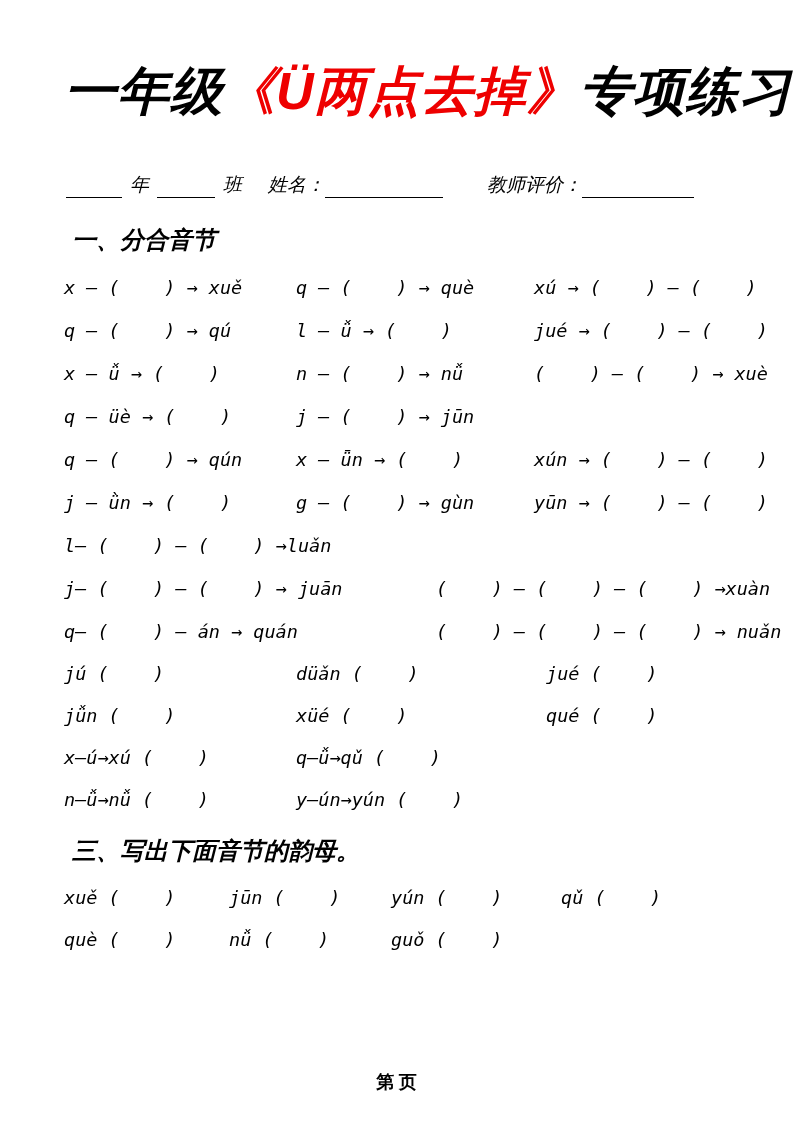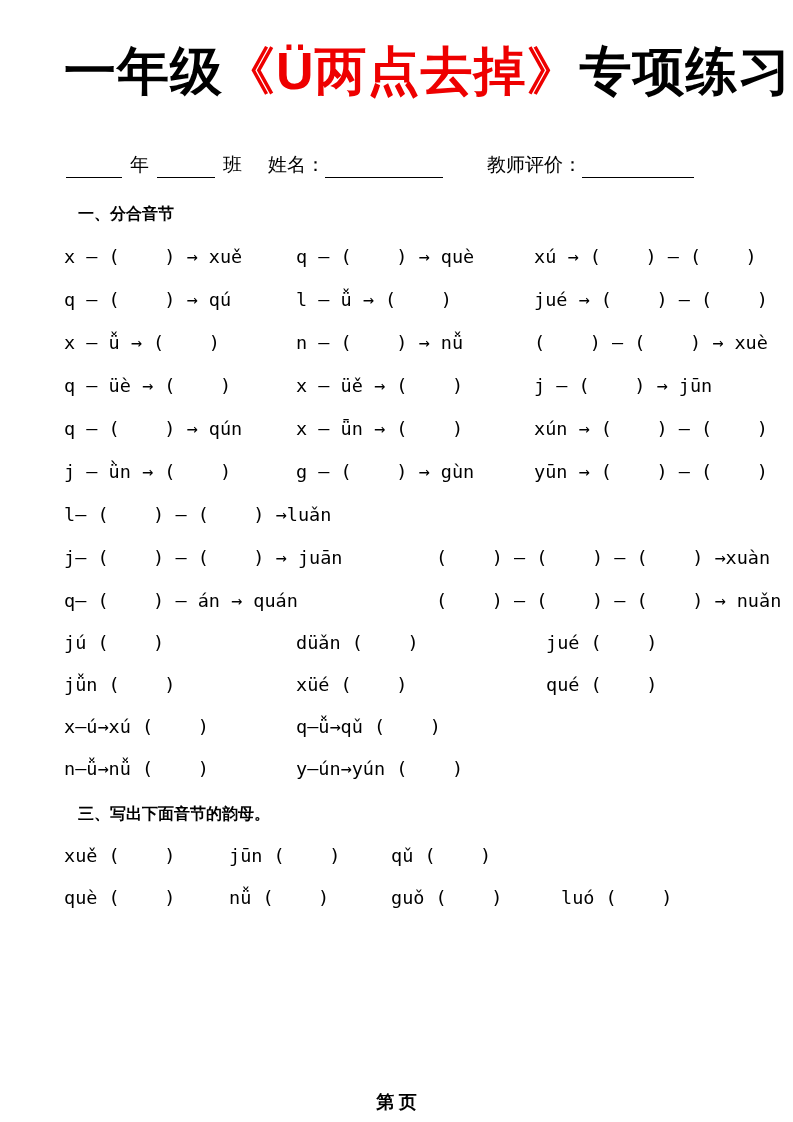--- a/index.html
+++ b/index.html
@@ -3,21 +3,21 @@
 <meta charset="utf-8">
 <style>
   html, body { margin: 0; padding: 0; background: #ffffff; }
   body {
     width: 793px; height: 1122px;
     position: relative;
     font-family: "Liberation Serif", serif;
     color: #000;
     overflow: hidden;
   }
-  .page { padding: 42px 58px 0 64px; }
+  .page { padding: 62px 58px 0 64px; font-style: italic; }
 
   
   .title {
     text-align: center;
     font-family: "Liberation Sans", sans-serif;
     font-weight: 900;
     font-size: 52px;
     line-height: 1.15;
     letter-spacing: 1px;
     margin: 0 0 46px 0;
@@ -36,43 +36,43 @@
   .blank {
     display: inline-block;
     border-bottom: 1.6px solid #000;
     height: 20px;
   }
   .b1 { width: 56px; }  .b2 { width: 58px; }
   .b3 { width: 118px; } .b4 { width: 112px; }
   .gap-s { width: 8px; }  .gap-m { width: 26px; } .gap-l { width: 44px; }
 
   .sec-head {
-    font-size: 16px;
+    font-size: 24px;
     font-weight: bold;
-    margin: 14px 0 10px 14px;
+    margin: 14px 0 10px 8px;
   }
 
   .pinyin {
     font-family: "DejaVu Sans Mono", monospace;
     font-size: 18.5px;
     white-space: pre;
   }
 
   .row { display: grid; height: 43px; align-items: center; }
   .r3 { grid-template-columns: 232px 238px 1fr; }
   .r2 { grid-template-columns: 372px 1fr; }
 
   .s2row { display: grid; height: 42px; align-items: center;
            grid-template-columns: 232px 250px 1fr; }
   .s3row { display: grid; height: 42px; align-items: center;
            grid-template-columns: 165px 162px 170px 1fr; }
 
   .footer {
     position: absolute;
-    bottom: 8px; left: 0;
+    bottom: 28px; left: 0;
     width: 100%;
     text-align: center;
     font-size: 18px;
     font-weight: bold;
   }
 </style>
 </head>
 <body>
 
 <div class="page">
@@ -107,21 +107,20 @@
     <span class="pinyin">l — ǚ → (    )</span>
     <span class="pinyin">jué → (    ) — (    )</span>
   </div>
   <div class="row r3">
     <span class="pinyin">x — ǚ → (    )</span>
     <span class="pinyin">n — (    ) → nǚ</span>
     <span class="pinyin">(    ) — (    ) → xuè</span>
   </div>
   <div class="row r3">
     <span class="pinyin">q — üè → (    )</span>
-    <span class="pinyin">x — üě → (    )</span>
     <span class="pinyin">j — (    ) → jūn</span>
   </div>
   <div class="row r3">
     <span class="pinyin">q — (    ) → qún</span>
     <span class="pinyin">x — ǖn → (    )</span>
     <span class="pinyin">xún → (    ) — (    )</span>
   </div>
   <div class="row r3">
     <span class="pinyin">j — ǜn → (    )</span>
     <span class="pinyin">g — (    ) → gùn</span>
@@ -157,24 +156,24 @@
   <div class="s2row">
     <span class="pinyin">n—ǚ→nǚ (    )</span>
     <span class="pinyin">y—ún→yún (    )</span>
   </div>
 
   <div class="sec-head">三、写出下面音节的韵母。</div>
 
   <div class="s3row">
     <span class="pinyin">xuě (    )</span>
     <span class="pinyin">jūn (    )</span>
+    <span class="pinyin">yún (    )</span>
     <span class="pinyin">qǔ (    )</span>
   </div>
   <div class="s3row">
     <span class="pinyin">què (    )</span>
     <span class="pinyin">nǚ (    )</span>
     <span class="pinyin">guǒ (    )</span>
-    <span class="pinyin">luó (    )</span>
   </div>
 
 </div>
 
 <div class="footer">第 页</div>
 
 </body></html>

